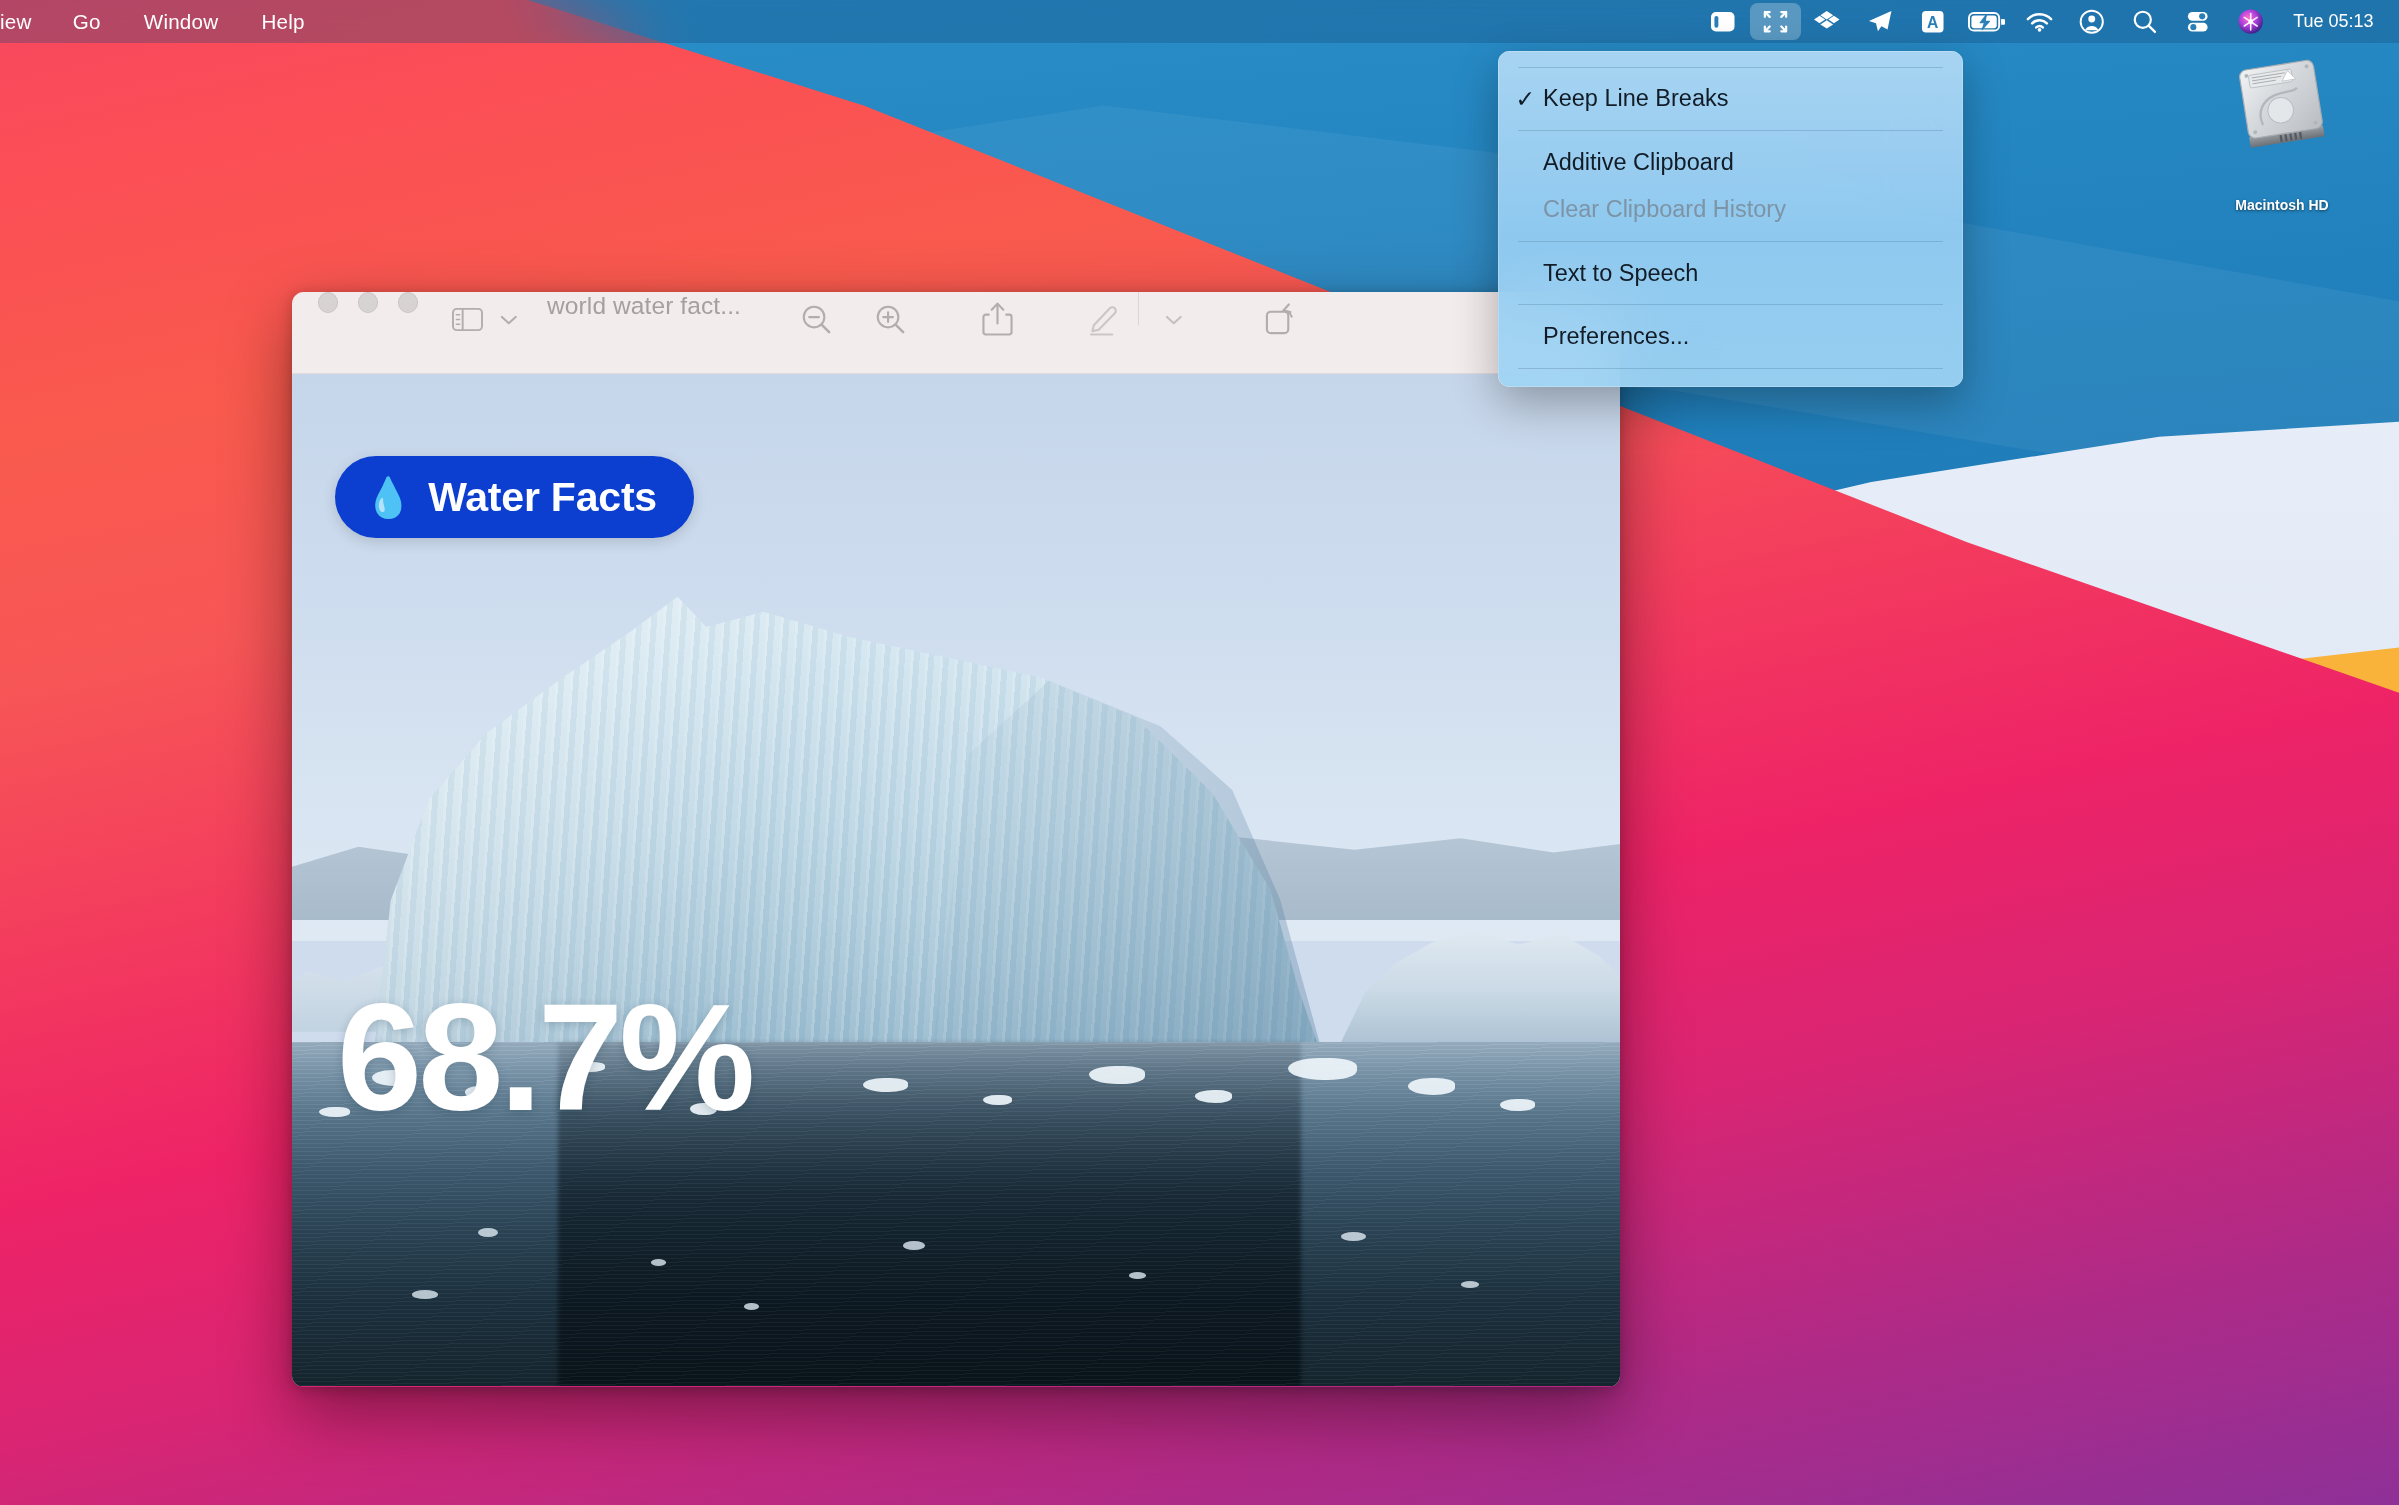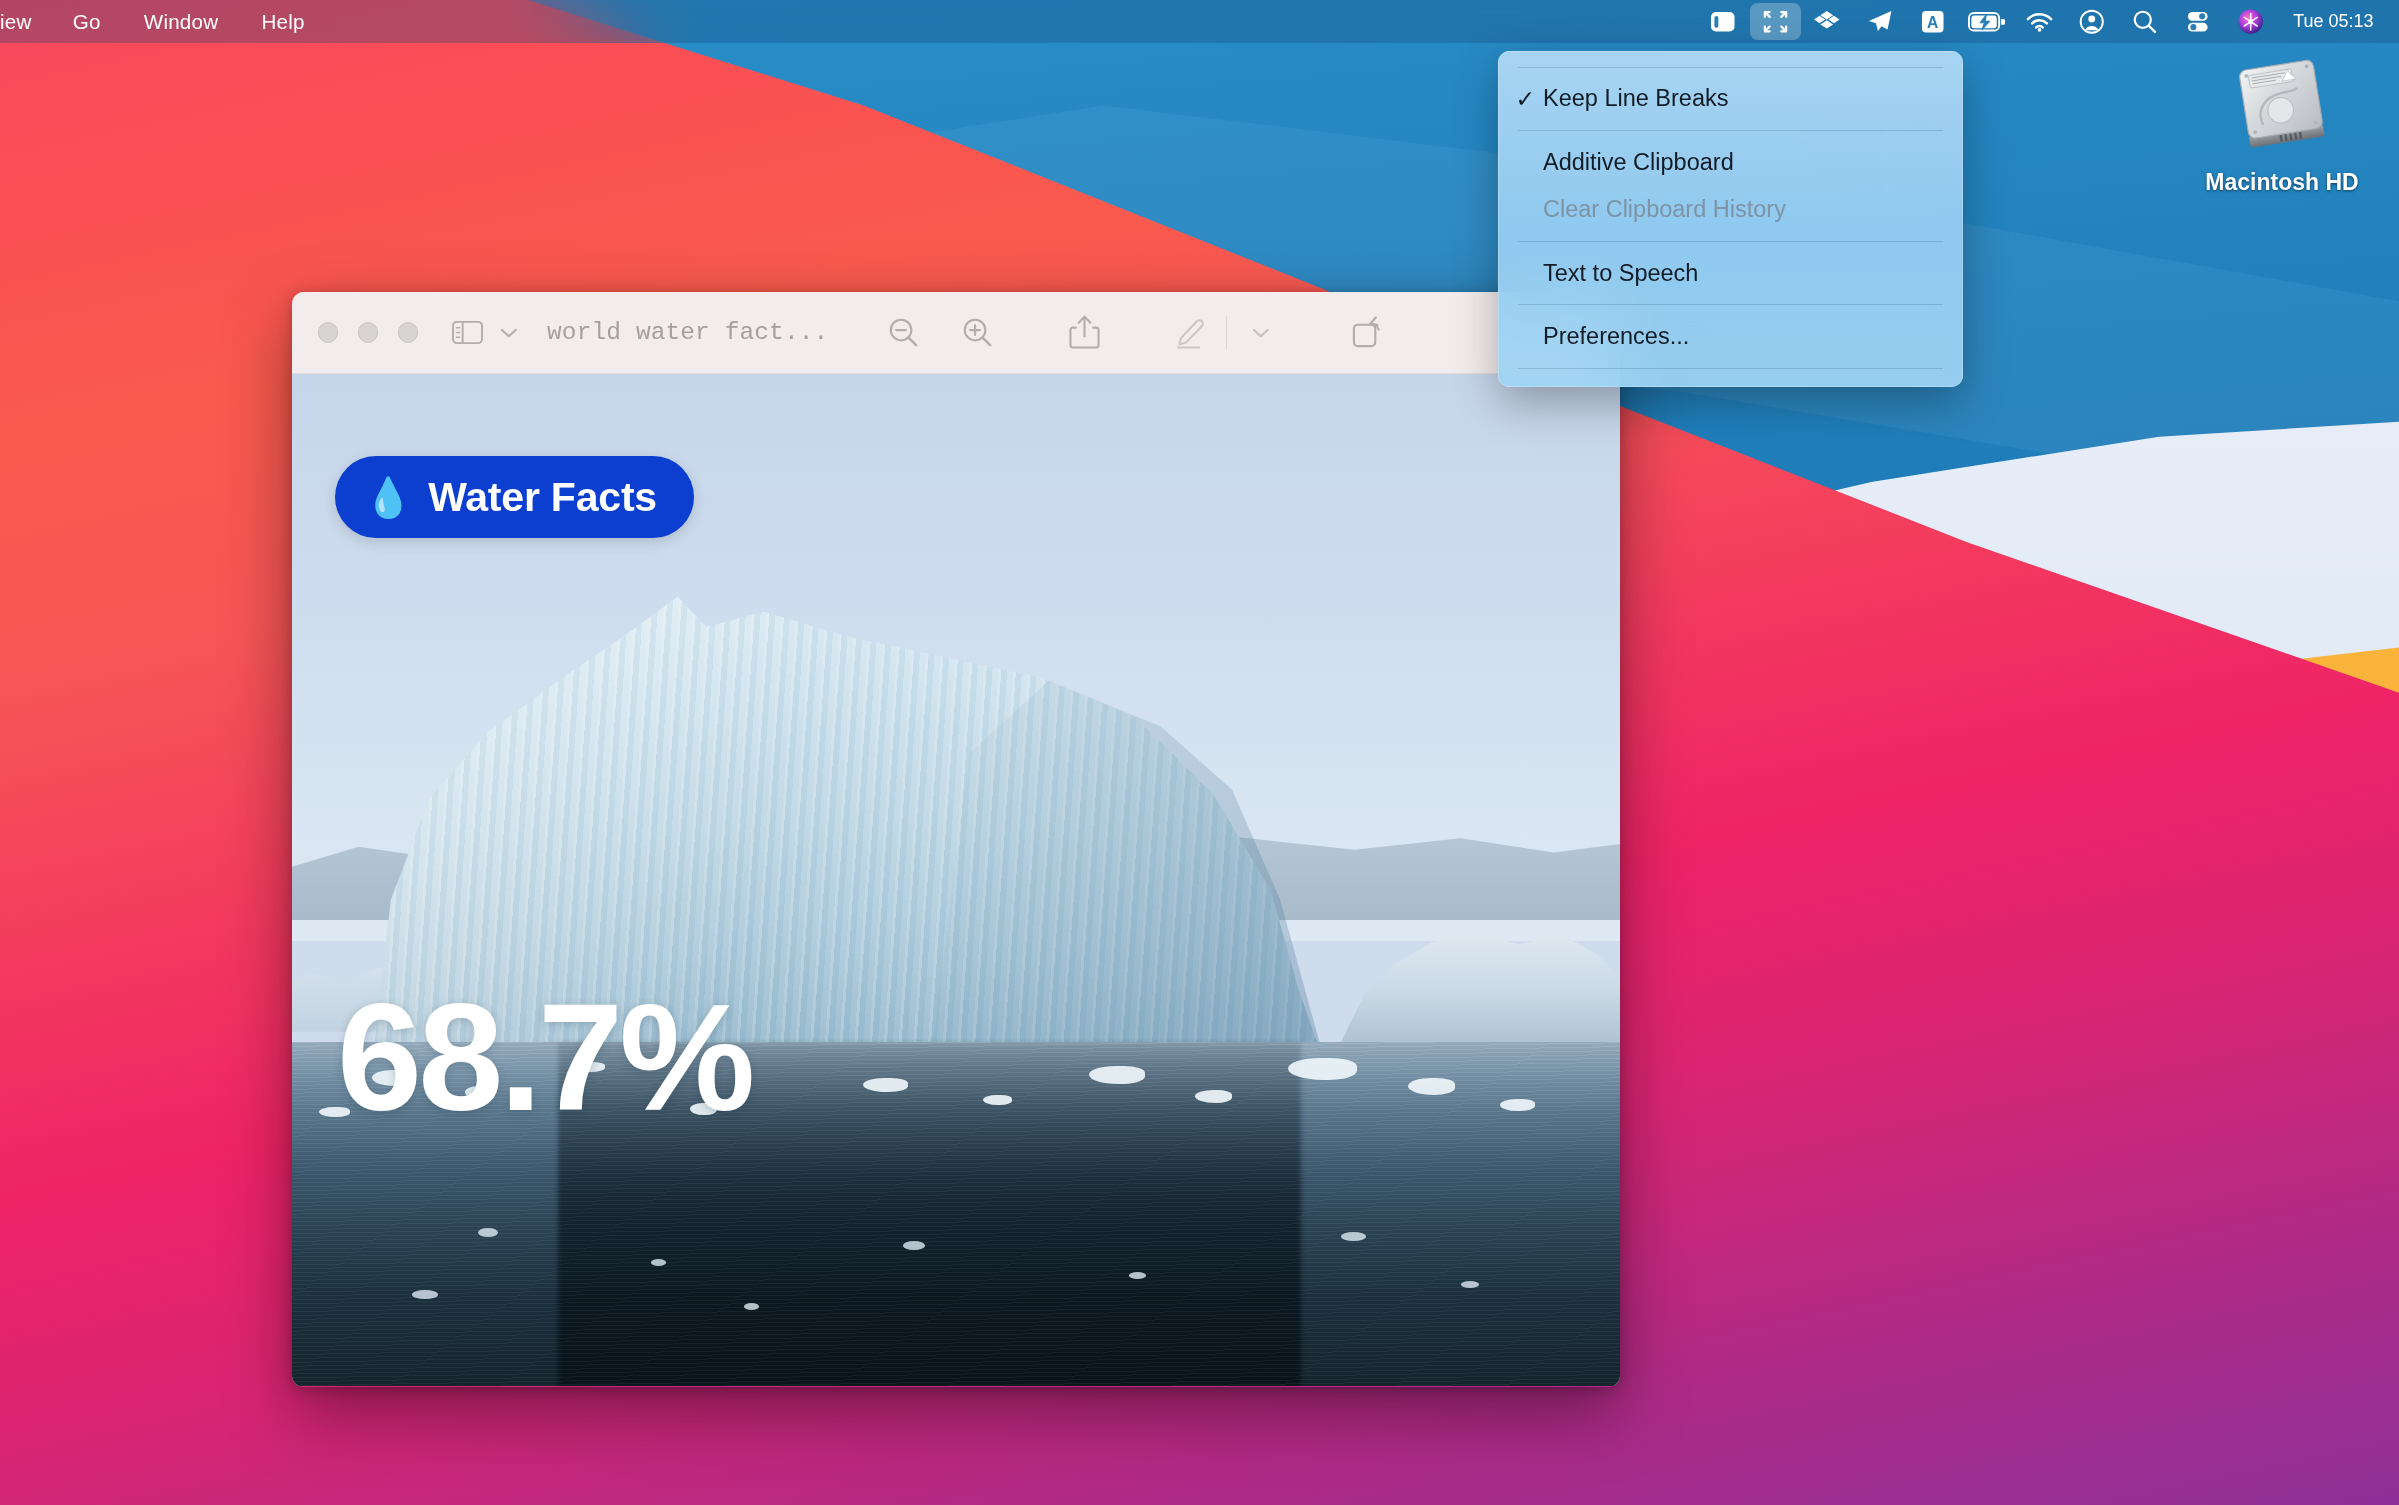--- a/index.html
+++ b/index.html
@@ -102,40 +102,39 @@
   }
   svg { display: block; }
 
   
   #hd-icon {
     position: absolute; left: 2184px; top: 51px;
     width: 196px; text-align: center; z-index: 20;
   }
   .hd-img { width: 122px; height: 116px; margin: 0 auto; position: relative; }
   .hd-label {
-    margin-top: 2px; font-size: 23px; color: #fff; font-weight: 600;
+    margin-top: 30px; font-size: 14px; color: #fff; font-weight: 600;
     text-shadow: 0 1px 2.9px rgba(0,0,0,0.55);
   }
 
   
   #preview-window {
     position: absolute; left: 292px; top: 292px;
     width: 1328px; height: 1095px;
     border-radius: 11.8px;
     box-shadow: 0 25.5px 69px rgba(0,0,0,0.40), 0 2.9px 13.7px rgba(0,0,0,0.22);
     overflow: hidden;
     z-index: 30;
   }
   #titlebar {
     height: 82px; width: 100%;
     background: #f3ecec;
-    display: flex; align-items: center;
+    display: flex; align-items: flex-start;
     padding: 0 25.5px;
     border-bottom: 1px solid #e2dada;
-    font-family: Liberation Mono, monospace;
   }
   .lights { display: flex; gap: 19.6px; margin-right: 29px; }
   .light {
     width: 20.6px; height: 20.6px; border-radius: 50%;
     background: #d8d3d3; border: 1px solid #cbc5c5;
   }
   .tb-btn {
     display: flex; align-items: center; justify-content: center;
     height: 55px; min-width: 41px; color: #aba5a5;
   }

